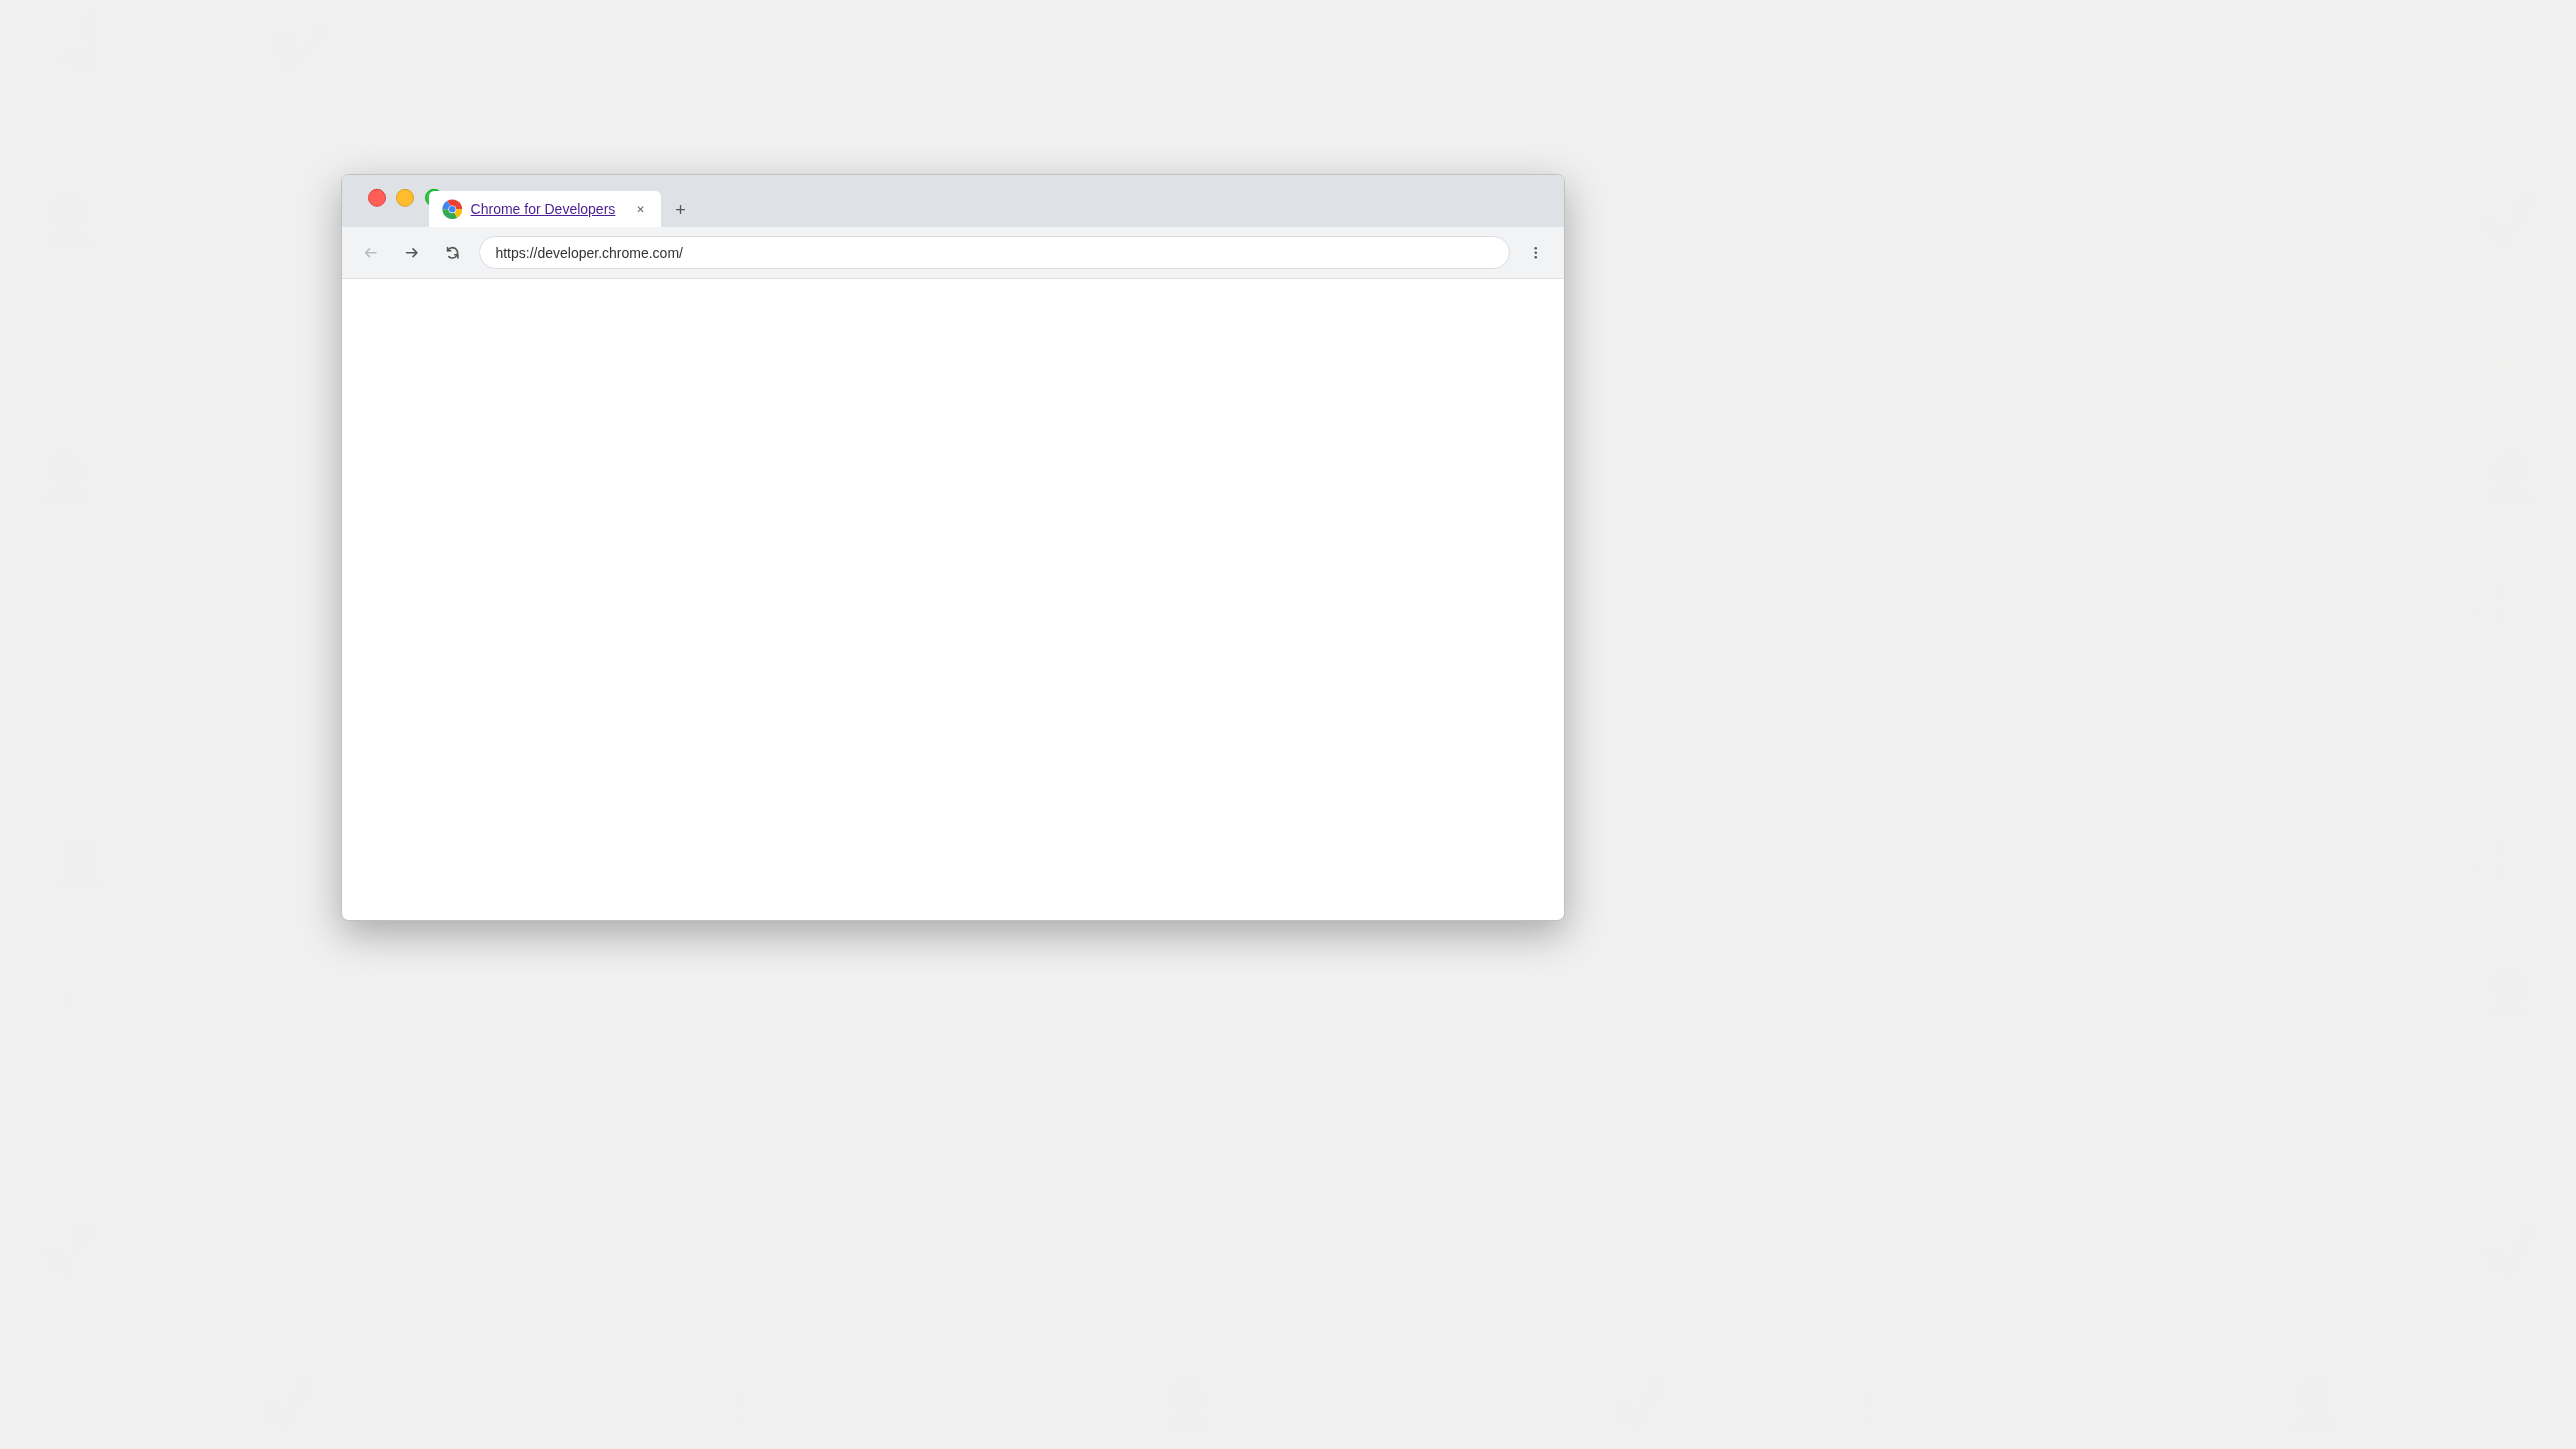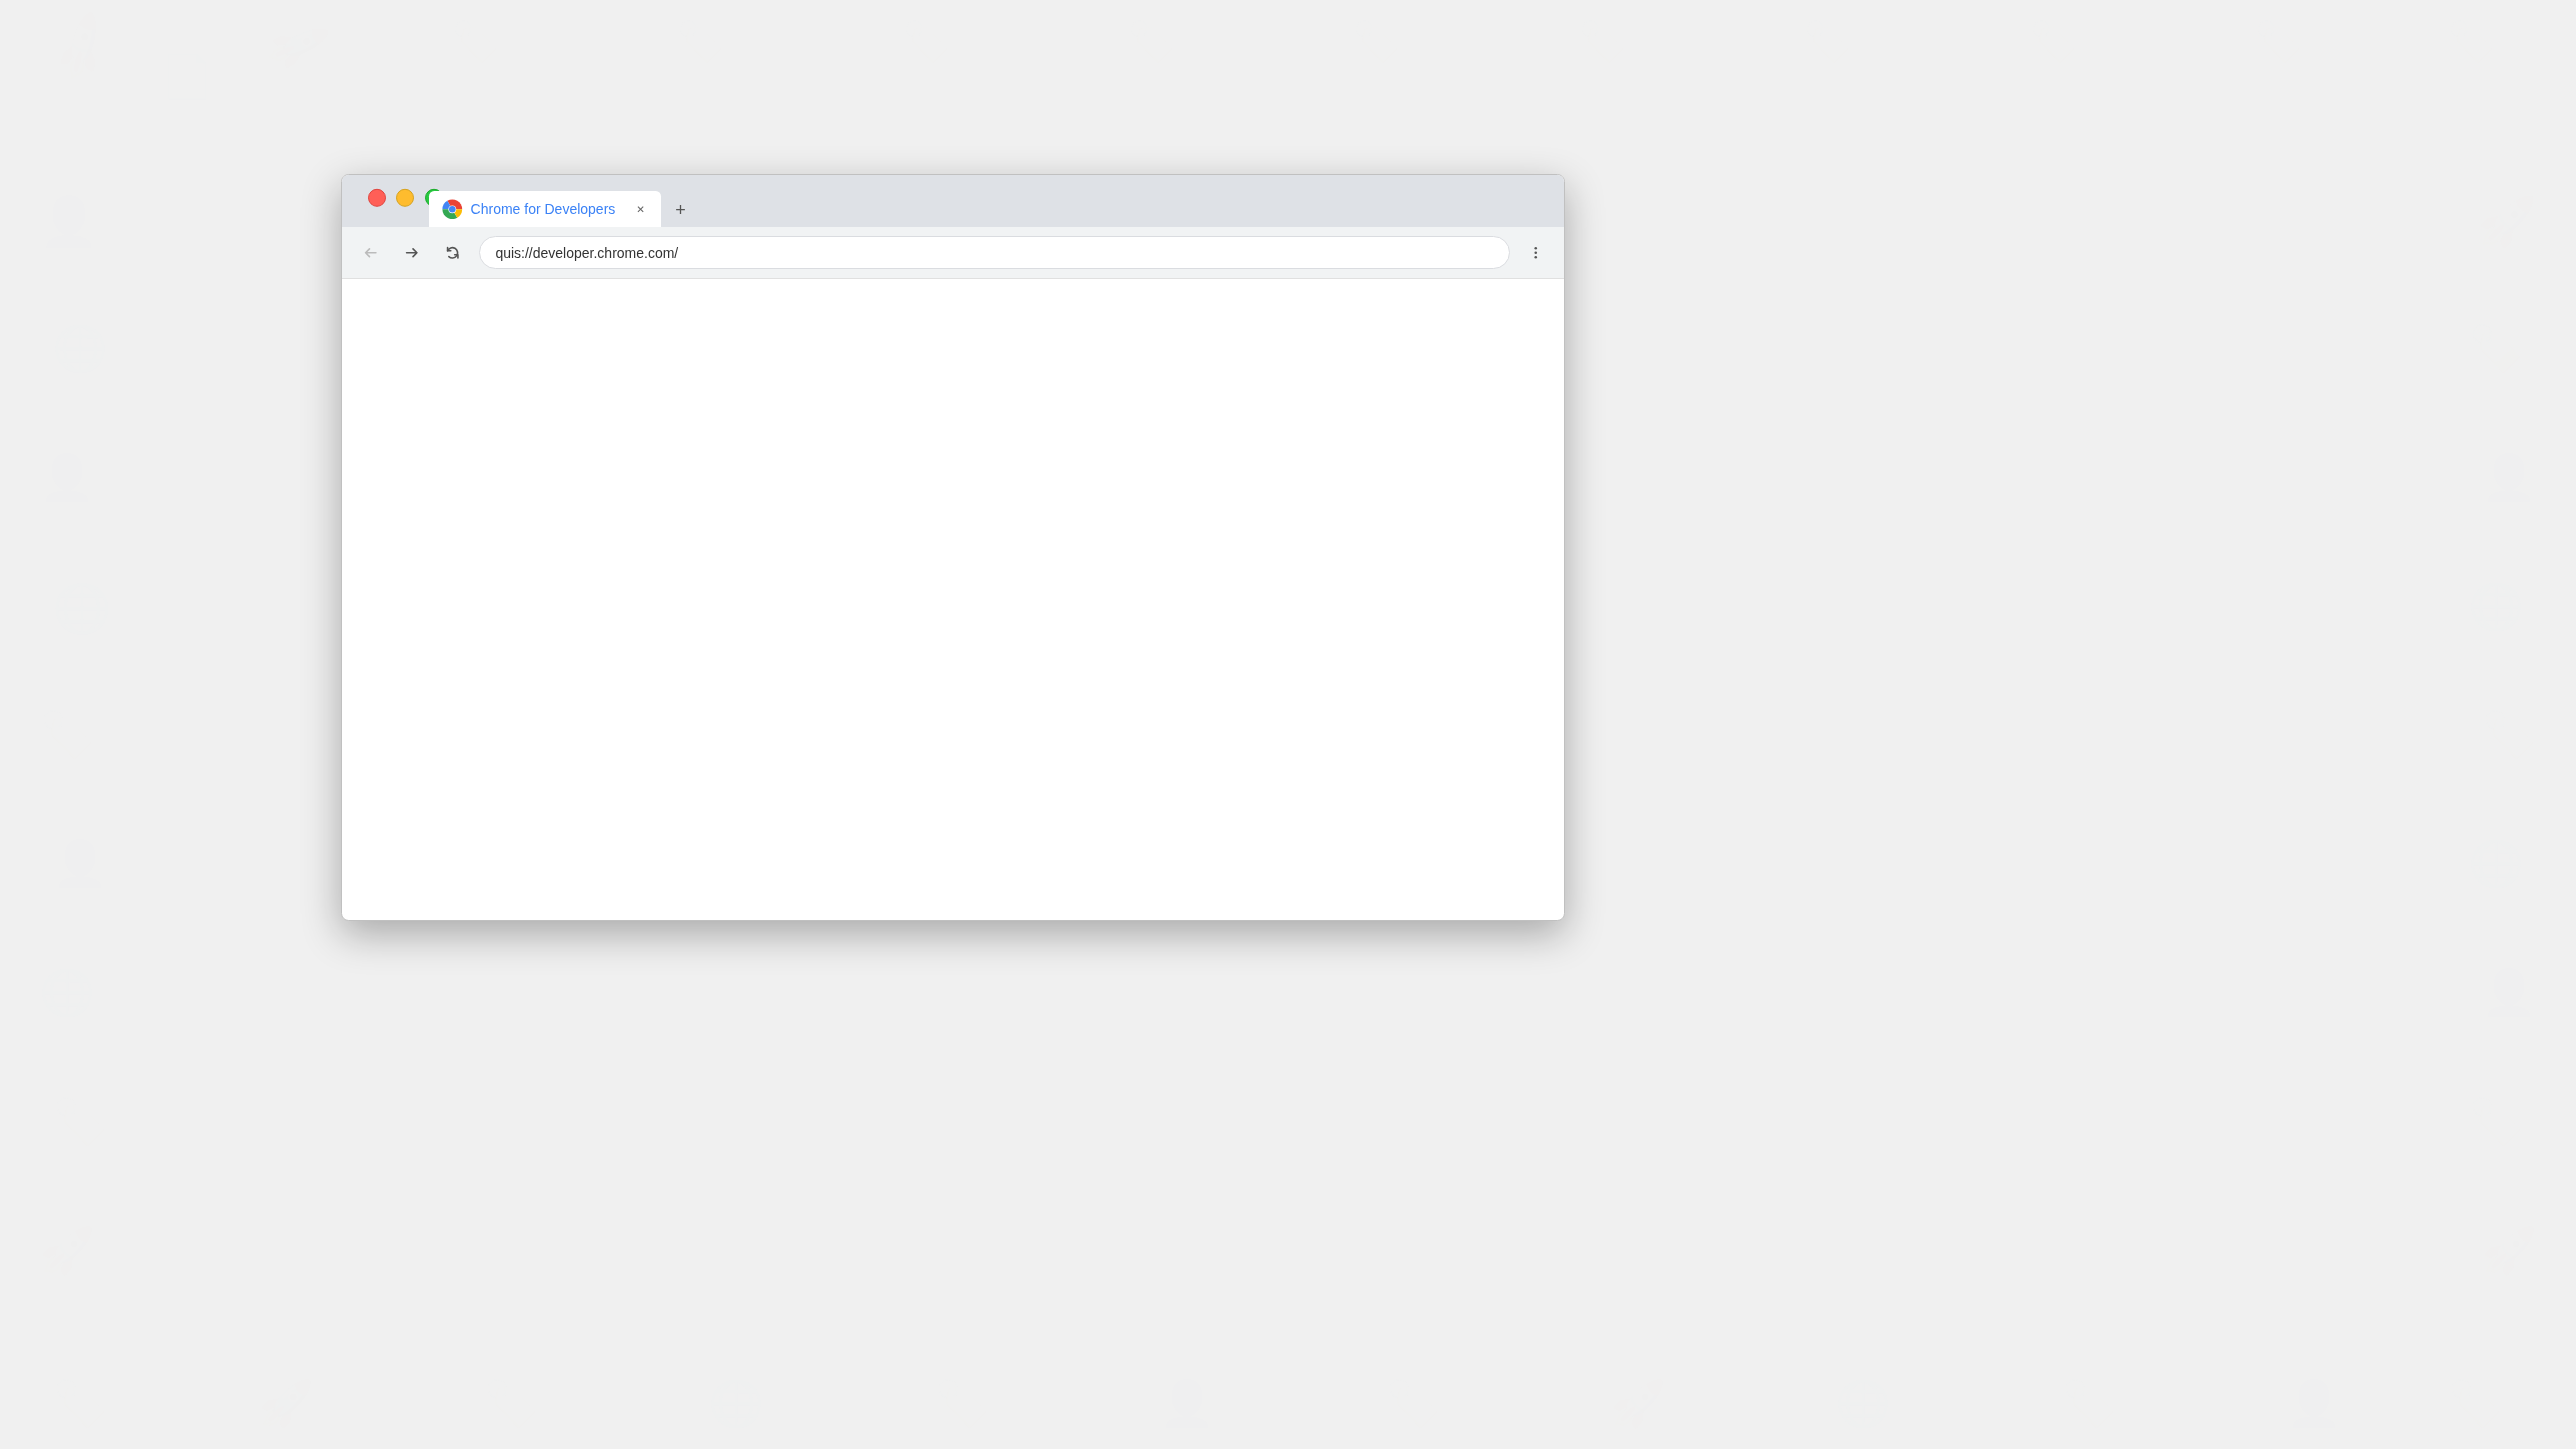--- a/index.html
+++ b/index.html
@@ -87,22 +87,23 @@
       height: 20.6px;
     }
 
     .tab-favicon svg {
       width: 20.6px;
       height: 20.6px;
     }
 
     .tab-title {
       font-size: 14px;
-      color: #3b82f6;
+      color: #4c1d95;
       flex: 1;
+      text-decoration: underline;
     }
 
     .tab-close {
       width: 15.5px;
       height: 15.5px;
       border-radius: 50%;
       display: flex;
       align-items: center;
       justify-content: center;
       color: #666;
@@ -338,21 +339,21 @@
     </div>
 
     <div class="nav-btn">
       <svg width="15.5" height="15.5" viewBox="0 0 24 24" fill="none">
         <path d="M4 4v5h5M20 20v-5h-5" stroke="#555" stroke-width="2.5" stroke-linecap="round" stroke-linejoin="round"></path>
         <path d="M4.07 9A8 8 0 1 1 5.99 17.94" stroke="#555" stroke-width="2.5" stroke-linecap="round"></path>
       </svg>
     </div>
 
     <div class="address-bar">
-      <span class="address-bar-url">quis://developer.chrome.com/</span>
+      <span class="address-bar-url">https://developer.chrome.com/</span>
     </div>
 
     <div class="menu-btn">
       <svg width="15.5" height="15.5" viewBox="0 0 24 24" fill="#555">
         <circle cx="12" cy="5" r="2"></circle>
         <circle cx="12" cy="12" r="2"></circle>
         <circle cx="12" cy="19" r="2"></circle>
       </svg>
     </div>
   </div>

